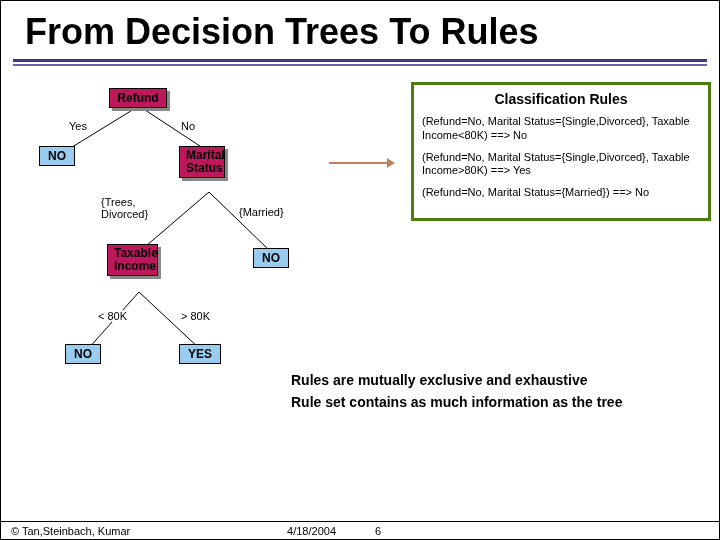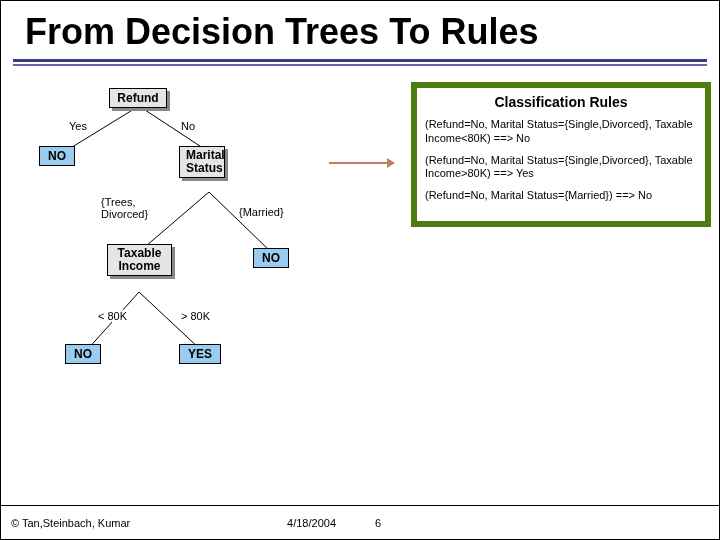--- a/index.html
+++ b/index.html
@@ -42,21 +42,21 @@
     width: 310px;
     height: 330px;
   }
   .node {
     position: absolute;
     border: 1px solid #000;
     padding: 2px 6px;
     font-size: 12px;
     font-weight: bold;
     text-align: center;
-    background: #e5e5e5;
+    background: #be185d;
     box-shadow: 3px 3px 0 #888;
   }
   .leaf {
     position: absolute;
     border: 1px solid #000;
     padding: 2px 8px;
     font-size: 12px;
     font-weight: bold;
     background: #99ccee;
   }
@@ -80,21 +80,21 @@
     right: -6px; top: -4px;
     border-left: 8px solid #c08060;
     border-top: 5px solid transparent;
     border-bottom: 5px solid transparent;
   }
   .rules-box {
     position: absolute;
     right: 8px;
     top: 8px;
     width: 300px;
-    border: 6px solid #4d7c0f;
+    border: 3px solid #4d7c0f;
     padding: 6px 8px 10px 8px;
     font-size: 11px;
   }
   .rules-title {
     font-weight: bold;
     text-align: center;
     font-size: 14px;
     margin-bottom: 8px;
   }
   .rule-line {
@@ -107,21 +107,21 @@
     top: 292px;
     width: 420px;
     font-size: 14px;
     font-weight: bold;
   }
   .notes p { margin: 6px 0; }
   .footer {
     position: absolute;
     bottom: 0; left: 0;
     width: 720px;
-    height: 34px;
+    height: 18px;
     border-top: 1px solid #000;
     display: flex;
     align-items: center;
     font-size: 11px;
   }
   .footer .f1 { margin-left: 10px; width: 205px; }
   .footer .f2 { width: 320px; }
   .footer .f3 { width: 120px; text-align: right; }
   .footer .f4 { width: 55px; text-align: right; padding-right: 10px; }
   svg.lines {
@@ -155,40 +155,44 @@
     <div class="edge-label" style="left:172px; top:38px;">No</div>
 
     <div class="leaf" style="left:30px; top:64px;">NO</div>
     <div class="node" style="left:170px; top:64px; width:46px; white-space:pre-line; line-height:1.1;">Marital
 Status</div>
 
     <div class="edge-label" style="left:92px; top:114px; white-space:pre-line; line-height:1.1;">{Trees,
 Divorced}</div>
     <div class="edge-label" style="left:230px; top:124px;">{Married}</div>
 
-    <div class="node" style="left:98px; top:162px; width:65px; white-space:pre-line; line-height:1.1;">Taxable
+    <div class="node" style="left:98px; top:162px; width:51px; white-space:pre-line; line-height:1.1;">Taxable
 Income</div>
     <div class="leaf" style="left:244px; top:166px;">NO</div>
 
     <div class="edge-label" style="left:58px; top:228px;margin-left:31px;">&lt; 80K</div>
     <div class="edge-label" style="left:172px; top:228px;">&gt; 80K</div>
 
     <div class="leaf" style="left:56px; top:262px;">NO</div>
     <div class="leaf" style="left:170px; top:262px;">YES</div>
   </div>
 
   <div class="arrow"></div>
 
   <div class="rules-box">
     <div class="rules-title">Classification Rules</div>
     <div class="rule-line">(Refund=No, Marital Status={Single,Divorced}, Taxable Income&lt;80K) ==&gt; No</div>
     <div class="rule-line">(Refund=No, Marital Status={Single,Divorced}, Taxable Income&gt;80K) ==&gt; Yes</div>
     <div class="rule-line">(Refund=No, Marital Status={Married}) ==&gt; No</div>
   </div>
 
+  <div class="notes">
+    <p>Rules are mutually exclusive and exhaustive</p>
+    <p>Rule set contains as much information as the tree</p>
+  </div>
 
 </div>
 
 <div class="footer">
   <div class="f1">© Tan,Steinbach, Kumar</div>
   <div class="f3">4/18/2004</div>
   <div class="f4">6</div>
 </div>
 
 </body></html>

